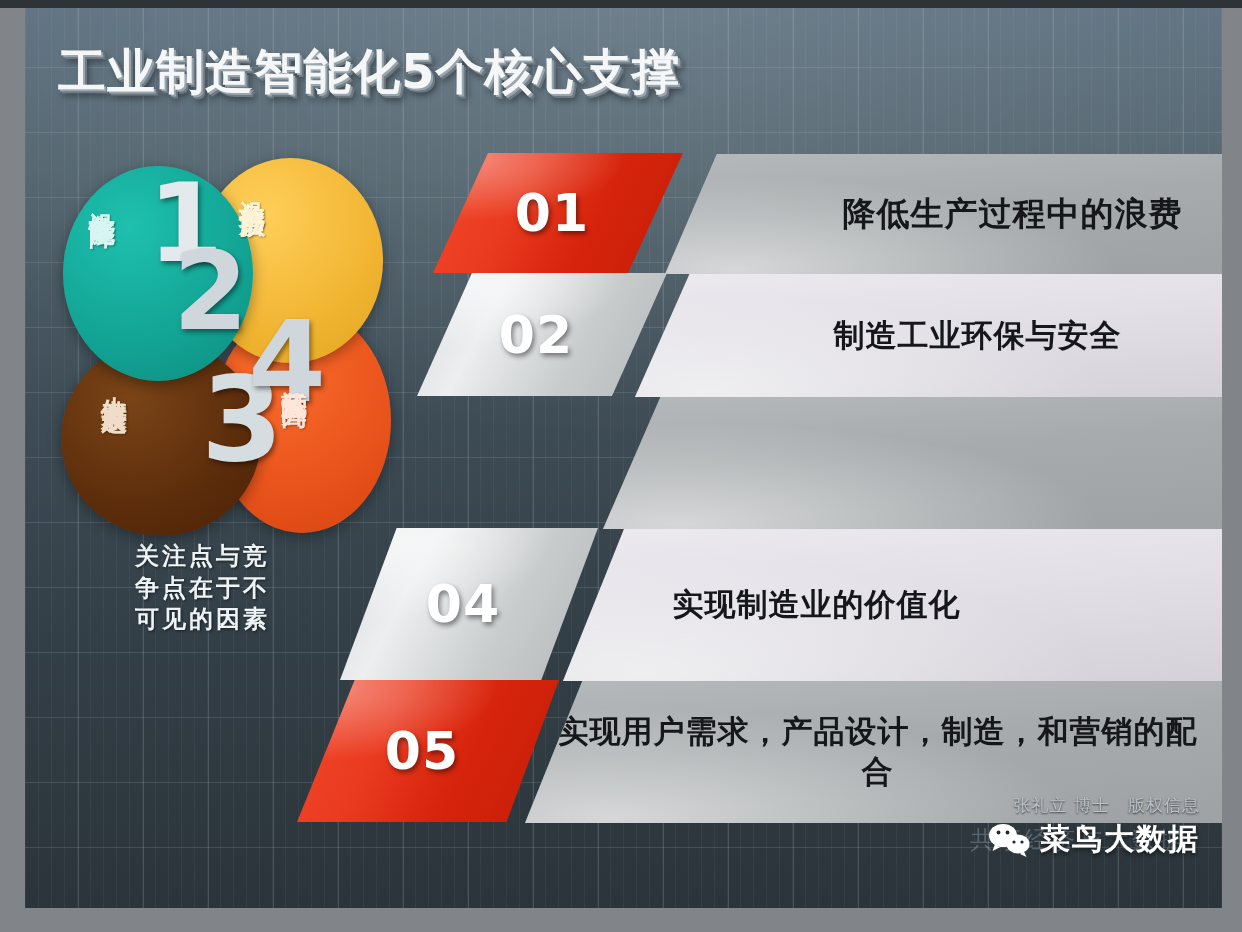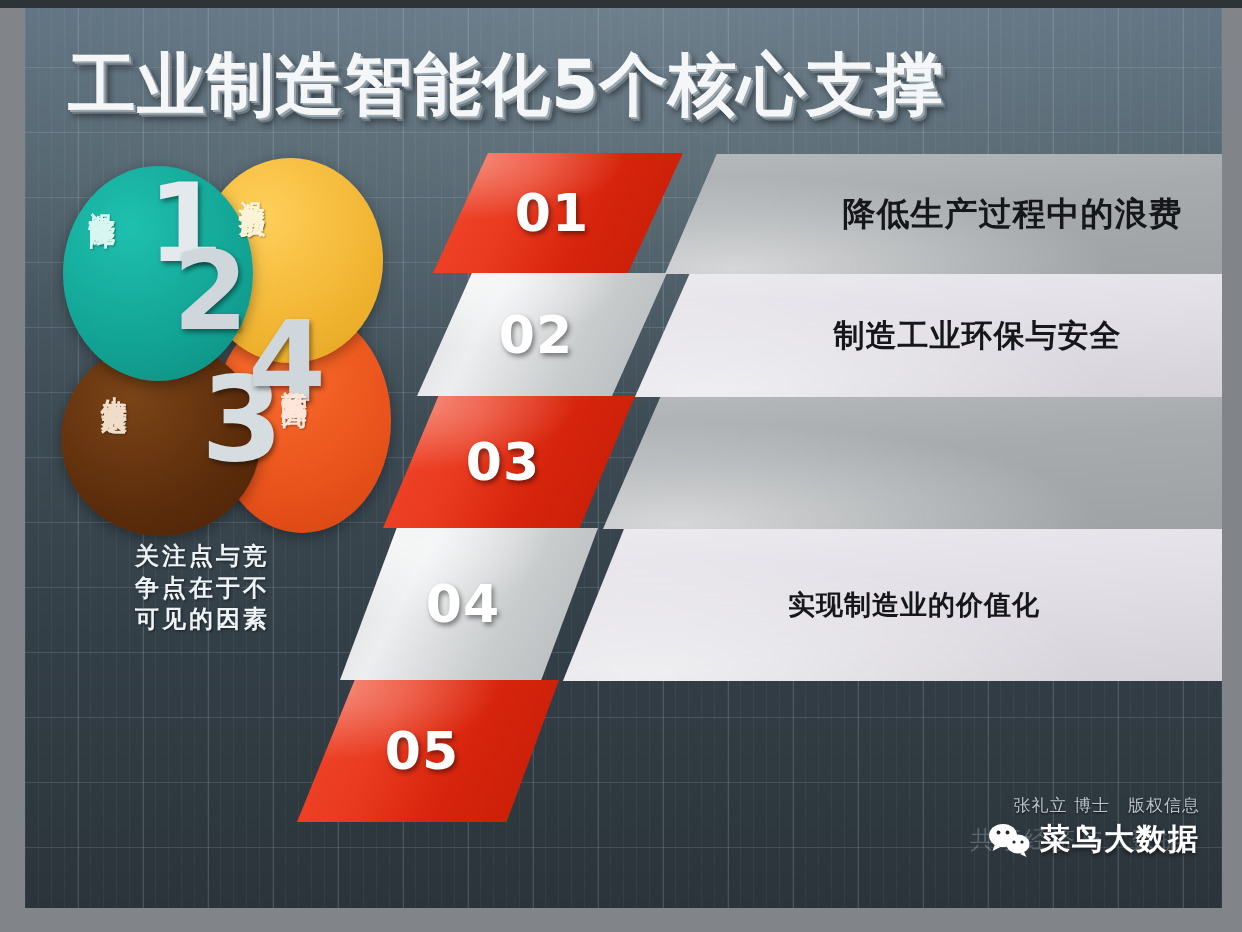--- a/index.html
+++ b/index.html
@@ -40,22 +40,22 @@
     opacity:.5;pointer-events:none;
   }
   .vign{
     position:absolute;inset:0;
     background:radial-gradient(120% 80% at 50% 0%,rgba(255,255,255,.10),rgba(0,0,0,0) 60%);
     pointer-events:none;
   }
 
   
   .title{
-    position:absolute;left:43px;top:32px;
-    font-size:68px;font-weight:700;letter-spacing:1px;
+    position:absolute;left:33px;top:32px;
+    font-size:48px;font-weight:700;letter-spacing:1px;
     color:#f4f6f7;
     font-family:"DejaVu Sans","Liberation Sans",sans-serif;
     text-shadow:
       2px 2px 0 #9aa6ad,
       4px 4px 0 #6d7a83,
       5px 6px 7px rgba(0,0,0,.55);
     white-space:nowrap;
   }
 
   
@@ -169,21 +169,21 @@
 
   .r1 .panel{left:640px;clip-path:polygon(9% 0,100% 0,100% 100%,0 100%);}
   .r2 .panel{left:610px;clip-path:polygon(9% 0,100% 0,100% 100%,0 100%);}
   .r3 .panel{left:578px;clip-path:polygon(9% 0,100% 0,100% 100%,0 100%);}
   .r4 .panel{left:538px;clip-path:polygon(9% 0,100% 0,100% 100%,0 100%);}
   .r5 .panel{left:500px;clip-path:polygon(8% 0,100% 0,100% 100%,0 100%);}
 
   .r1 .ptxt{font-size:33px;padding-left:120px;}
   .r2 .ptxt{font-size:31px;padding-left:80px;}
   .r3 .ptxt{font-size:31px;padding-left:70px;}
-  .r4 .ptxt{font-size:27px;padding-right:200px;padding-left:30px;text-align:right;}
+  .r4 .ptxt{font-size:31px;padding-right:200px;padding-left:30px;}
   .r5 .ptxt{font-size:31px;padding-right:40px;padding-left:30px;}
 
   
   .foot{
     position:absolute;right:22px;bottom:48px;text-align:right;z-index:40;
   }
   .foot .copy{
     font-family:"DejaVu Sans","Liberation Sans",sans-serif;
     font-size:17px;color:#b9c3c9;letter-spacing:1px;white-space:nowrap;
     text-shadow:0 1px 2px rgba(0,0,0,.7);
@@ -256,36 +256,37 @@
         </div>
         <div class="numblock nb-silver">
           <span class="lbl">02</span>
         </div>
       </div>
 
       <div class="row r3">
         <div class="panel pn-dark">
           <div class="sheen"></div>
         </div>
-        <div class="numblock nb-red">
-          <span class="lbl">03</span>
-        </div>
       </div>
 
       <div class="row r4">
         <div class="panel pn-light">
           <div class="sheen"></div>
           <div class="ptxt">实现制造业的价值化</div>
         </div>
         <div class="numblock nb-silver">
           <span class="lbl">04</span>
         </div>
       </div>
 
       <div class="row r5">
+        <div class="panel pn-dark">
+          <div class="sheen"></div>
+          <div class="ptxt">实现用户需求，产品设计，制造，和营销的配合</div>
+        </div>
         <div class="numblock nb-red">
           <span class="lbl">05</span>
         </div>
       </div>
 
     </div>
 
     <div class="ghost">共享经济与大数据</div>
 
     <div class="foot">

